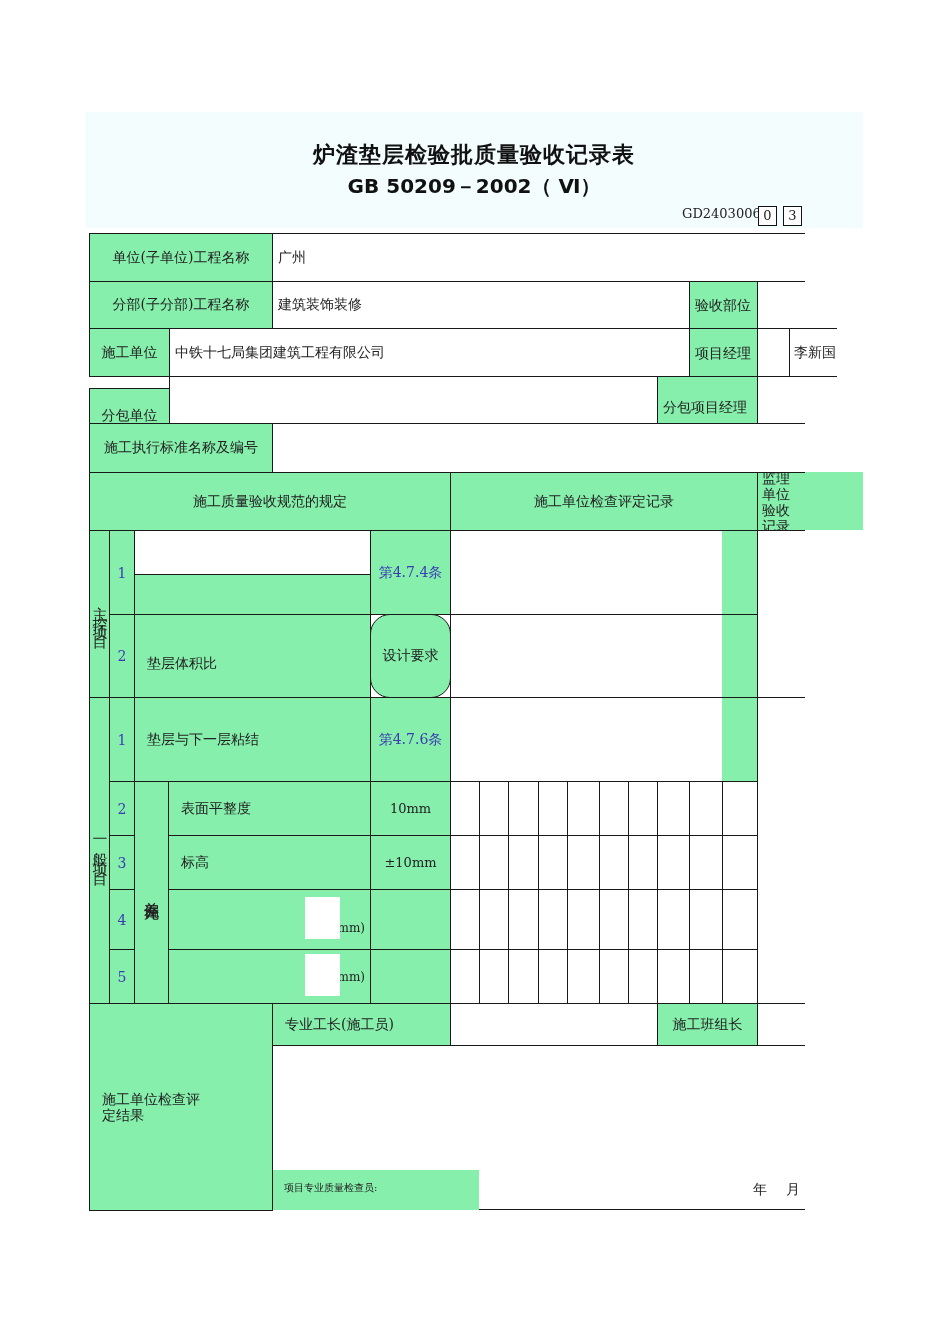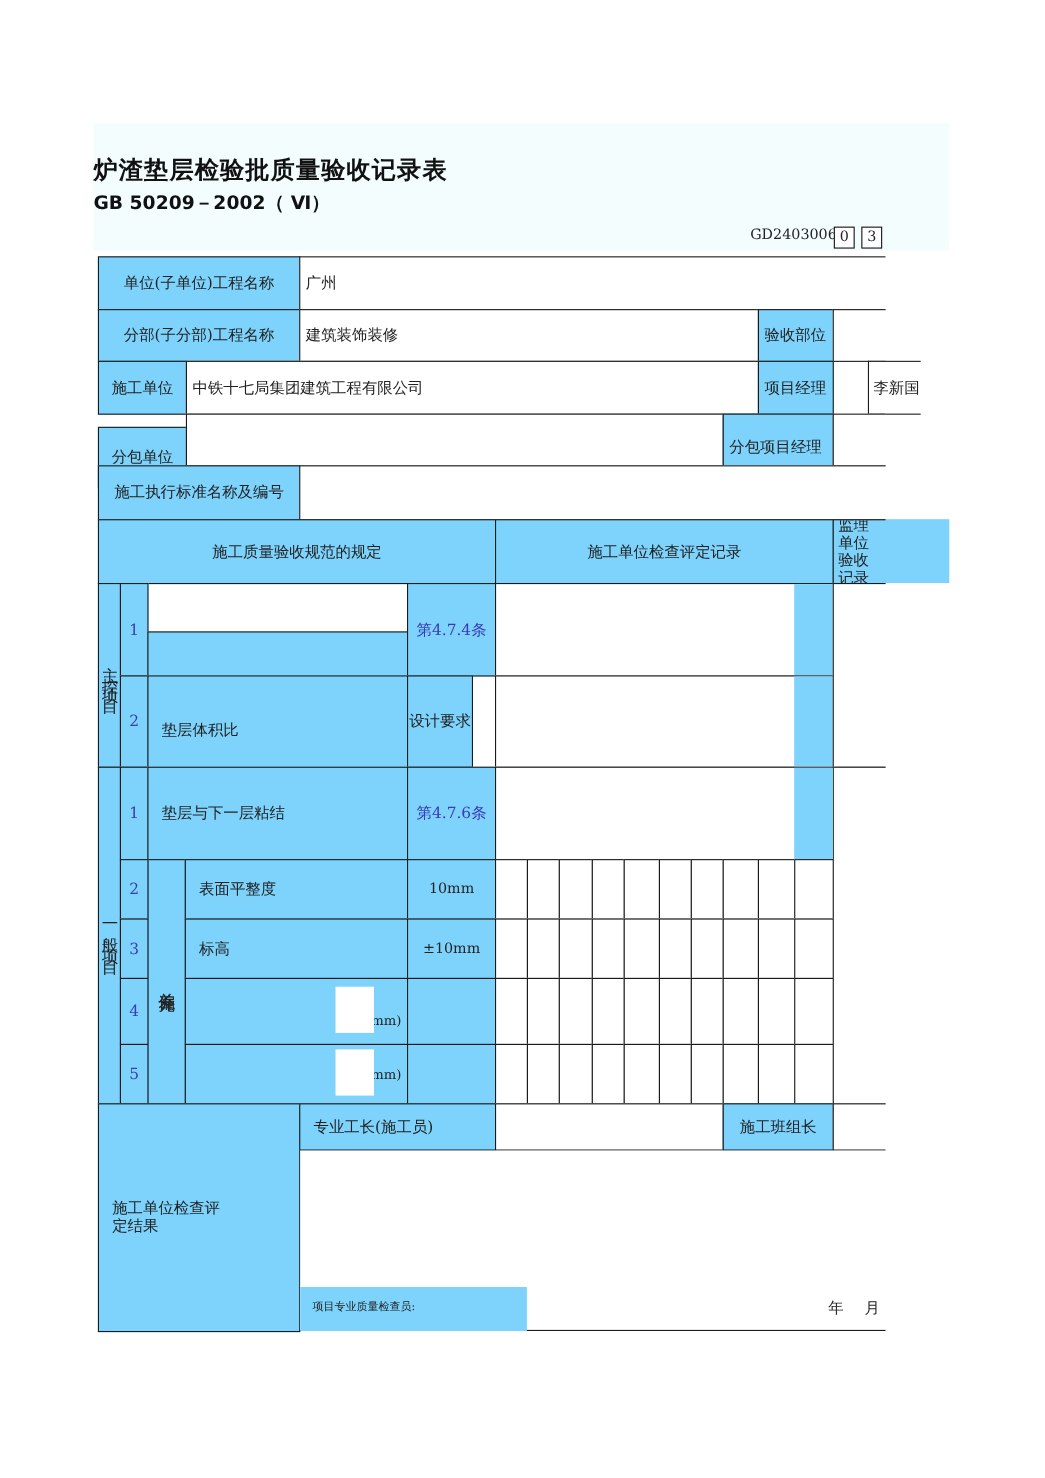--- a/index.html
+++ b/index.html
@@ -1,23 +1,23 @@
 <!DOCTYPE html>
 <html><head>
 <meta charset="utf-8">
 <style>
   html, body { margin:0; padding:0; background:#ffffff; }
   body { width:950px; height:1344px; position:relative; overflow:hidden;
          font-family:"DejaVu Serif", "Liberation Serif", serif; color:#222; }
   .abs { position:absolute; box-sizing:border-box; }
-  .cyan { background:#7dd3fc; }
+  .cyan { background:#86efac; }
   .title-bg { left:85px; top:112px; width:778px; height:116px; background:#f3fdfe; }
-  .title { left:85px; width:778px; font-family:"DejaVu Sans", sans-serif; font-weight:bold; color:#111; }
+  .title { left:85px; width:778px; text-align:center; font-family:"DejaVu Sans", sans-serif; font-weight:bold; color:#111; }
   .title1 { top:140px; font-size:22px; letter-spacing:1px; }
-  .title2 { top:173px; font-size:17px; }
+  .title2 { top:173px; font-size:20px; }
   .code { top:206px; left:682px; font-size:13px; font-family:"DejaVu Serif", serif; }
   .codebox { top:206px; width:19px; height:20px; border:1px solid #111; font-size:13px; text-align:center; line-height:18px; background:#fff; }
 
   .cell { border:1px solid #1a1a1a; display:flex; align-items:center; font-size:14px; padding:0 5px; overflow:hidden; white-space:nowrap; }
   .cell.center { justify-content:center; }
   .cell.right { justify-content:flex-end; }
   .cell.wrap { white-space:normal; line-height:16px; align-items:center; }
   .num { color:#3b3bb3; justify-content:center; padding:0; }
   .blue { color:#3b3bb3; }
   .vert { writing-mode:vertical-rl; text-orientation:upright; justify-content:center; padding:0; letter-spacing:10px; font-size:15px; }
@@ -64,21 +64,21 @@
 <div class="abs cell cyan vert" style="left:89px;top:530px;width:21px;height:168px;">主控项目</div>
 
 <div class="abs cell cyan num" style="left:109px;top:530px;width:26px;height:85px;">1</div>
 <div class="abs cell cyan" style="left:134px;top:530px;width:237px;height:100px;padding-left:12px;margin-top:44px;">材料质量</div>
 <div class="abs cell cyan center blue" style="left:370px;top:530px;width:81px;height:85px;padding:0;">第4.7.4条</div>
 <div class="abs cell white" style="left:450px;top:530px;width:308px;height:85px;"></div>
 <div class="abs cyan" style="left:722px;top:531px;width:35px;height:83px;"></div>
 
 <div class="abs cell cyan num" style="left:109px;top:614px;width:26px;height:84px;">2</div>
 <div class="abs cell cyan" style="left:134px;top:614px;width:237px;height:100px;padding-left:12px;font-family:Liberation Serif, serif;">垫层体积比</div>
-<div class="abs cell cyan center" style="left:370px;top:614px;width:60px;height:84px;padding:0;">设计要求</div>
+<div class="abs cell cyan center" style="left:370px;top:614px;width:81px;height:84px;padding:0;border-radius:20px;">设计要求</div>
 <div class="abs cell white" style="left:450px;top:614px;width:308px;height:84px;"></div>
 <div class="abs cyan" style="left:722px;top:615px;width:35px;height:82px;"></div>
 
 <div class="abs cell white" style="left:757px;top:530px;width:48px;height:168px;border-right:none;"></div>
 <div class="abs cell white" style="left:757px;top:697px;width:48px;height:307px;border-right:none;"></div>
 
 <div class="abs cell cyan vert" style="left:89px;top:697px;width:21px;height:307px;">一般项目</div>
 
 <div class="abs cell cyan num" style="left:109px;top:697px;width:26px;height:85px;">1</div>
 <div class="abs cell cyan" style="left:134px;top:697px;width:237px;height:85px;padding-left:12px;">垫层与下一层粘结</div>

